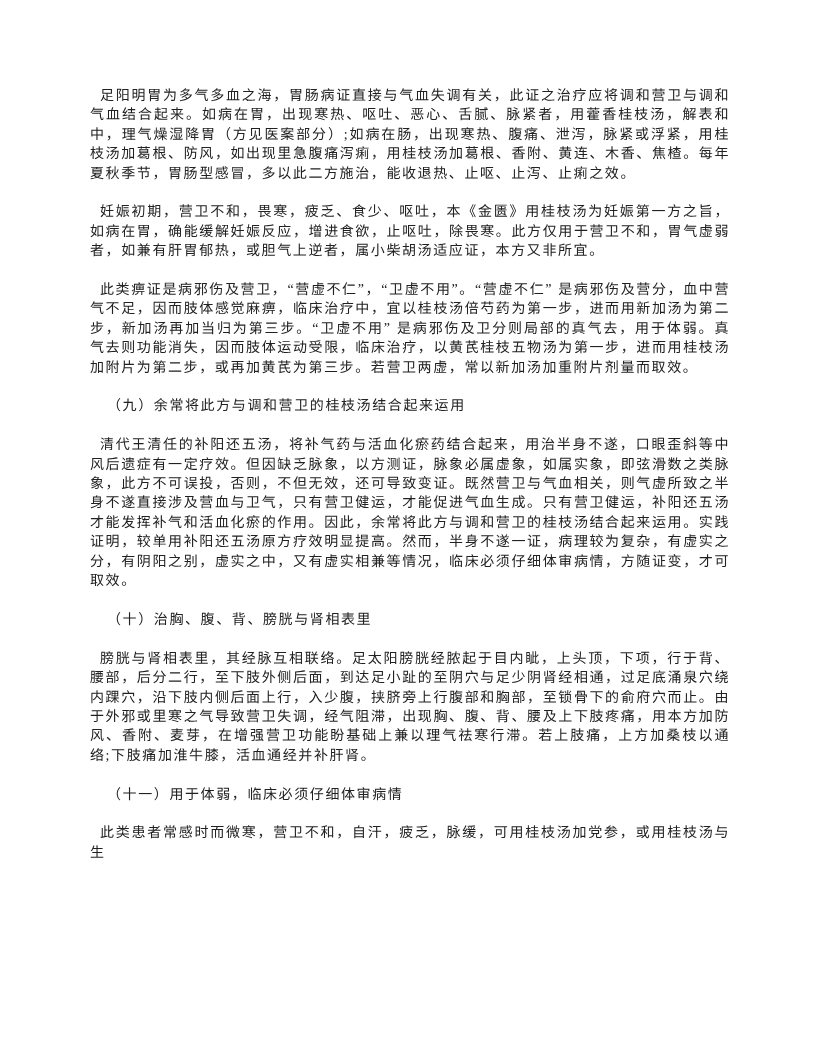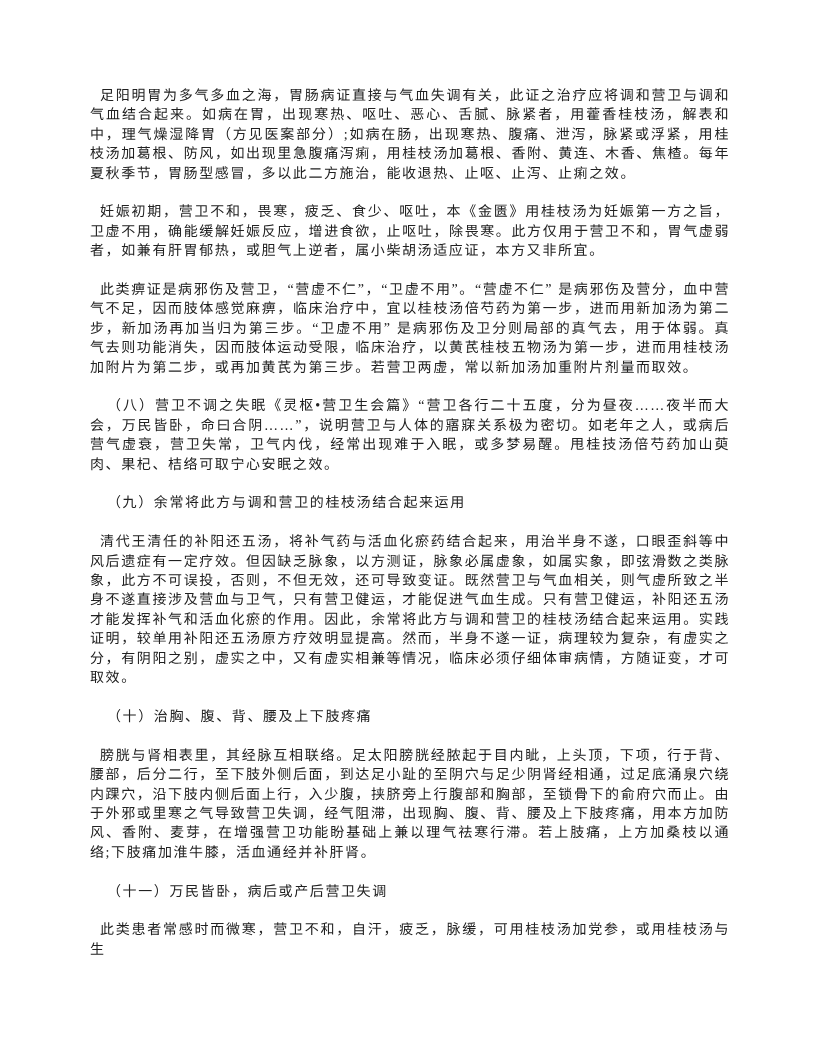--- a/index.html
+++ b/index.html
@@ -40,23 +40,22 @@
   .text-column p.heading {
     text-indent: 17px;
   }
 </style>
 </head>
 <body>
 
 <main class="page" style="background: rgb(255, 255, 255);">
   <article class="text-column" id="doc" style="color: rgb(33, 33, 33);">
       <p class="body">足阳明胃为多气多血之海，胃肠病证直接与气血失调有关，此证之治疗应将调和营卫与调和气血结合起来。如病在胃，出现寒热、呕吐、恶心、舌腻、脉紧者，用藿香桂枝汤，解表和中，理气燥湿降胃（方见医案部分）;如病在肠，出现寒热、腹痛、泄泻，脉紧或浮紧，用桂枝汤加葛根、防风，如出现里急腹痛泻痢，用桂枝汤加葛根、香附、黄连、木香、焦楂。每年夏秋季节，胃肠型感冒，多以此二方施治，能收退热、止呕、止泻、止痢之效。</p>
-      <p class="body">妊娠初期，营卫不和，畏寒，疲乏、食少、呕吐，本《金匮》用桂枝汤为妊娠第一方之旨，卫虚不用，确能缓解妊娠反应，增进食欲，止呕吐，除畏寒。此方仅用于营卫不和，胃气虚弱者，如兼有肝胃郁热，或胆气上逆者，属小柴胡汤适应证，本方又非所宜。</p>
+      <p class="body">妊娠初期，营卫不和，畏寒，疲乏、食少、呕吐，本《金匮》用桂枝汤为妊娠第一方之旨，如病在胃，确能缓解妊娠反应，增进食欲，止呕吐，除畏寒。此方仅用于营卫不和，胃气虚弱者，如兼有肝胃郁热，或胆气上逆者，属小柴胡汤适应证，本方又非所宜。</p>
       <p class="body">此类痹证是病邪伤及营卫，“营虚不仁”，“卫虚不用”。“营虚不仁” 是病邪伤及营分，血中营气不足，因而肢体感觉麻痹，临床治疗中，宜以桂枝汤倍芍药为第一步，进而用新加汤为第二步，新加汤再加当归为第三步。“卫虚不用” 是病邪伤及卫分则局部的真气去，用于体弱。真气去则功能消失，因而肢体运动受限，临床治疗，以黄芪桂枝五物汤为第一步，进而用桂枝汤加附片为第二步，或再加黄芪为第三步。若营卫两虚，常以新加汤加重附片剂量而取效。</p>
-      <p class="heading">（八）营卫不调之失眠《灵枢•营卫生会篇》“营卫各行二十五度，分为昼夜……夜半而大会，万民皆卧，命曰合阴……”，说明营卫与人体的寤寐关系极为密切。如老年之人，或病后营气虚衰，营卫失常，卫气内伐，经常出现难于入眠，或多梦易醒。甩桂技汤倍芍药加山萸肉、果杞、桔络可取宁心安眠之效。</p>
       <p class="heading">（九）余常将此方与调和营卫的桂枝汤结合起来运用</p>
       <p class="body">清代王清任的补阳还五汤，将补气药与活血化瘀药结合起来，用治半身不遂，口眼歪斜等中风后遗症有一定疗效。但因缺乏脉象，以方测证，脉象必属虚象，如属实象，即弦滑数之类脉象，此方不可误投，否则，不但无效，还可导致变证。既然营卫与气血相关，则气虚所致之半身不遂直接涉及营血与卫气，只有营卫健运，才能促进气血生成。只有营卫健运，补阳还五汤才能发挥补气和活血化瘀的作用。因此，余常将此方与调和营卫的桂枝汤结合起来运用。实践证明，较单用补阳还五汤原方疗效明显提高。然而，半身不遂一证，病理较为复杂，有虚实之分，有阴阳之别，虚实之中，又有虚实相兼等情况，临床必须仔细体审病情，方随证变，才可取效。</p>
-      <p class="heading">（十）治胸、腹、背、腰及上下肢疼痛</p>
+      <p class="heading">（十）治胸、腹、背、膀胱与肾相表里</p>
       <p class="body">膀胱与肾相表里，其经脉互相联络。足太阳膀胱经脓起于目内眦，上头顶，下项，行于背、腰部，后分二行，至下肢外侧后面，到达足小趾的至阴穴与足少阴肾经相通，过足底涌泉穴绕内踝穴，沿下肢内侧后面上行，入少腹，挟脐旁上行腹部和胸部，至锁骨下的俞府穴而止。由于外邪或里寒之气导致营卫失调，经气阻滞，出现胸、腹、背、腰及上下肢疼痛，用本方加防风、香附、麦芽，在增强营卫功能盼基础上兼以理气祛寒行滞。若上肢痛，上方加桑枝以通络;下肢痛加淮牛膝，活血通经并补肝肾。</p>
-      <p class="heading">（十一）万民皆卧，病后或产后营卫失调</p>
+      <p class="heading">（十一）用于体弱，临床必须仔细体审病情</p>
       <p class="body">此类患者常感时而微寒，营卫不和，自汗，疲乏，脉缓，可用桂枝汤加党参，或用桂枝汤与生</p>
     </article>
 </main>
 
 </body></html>

